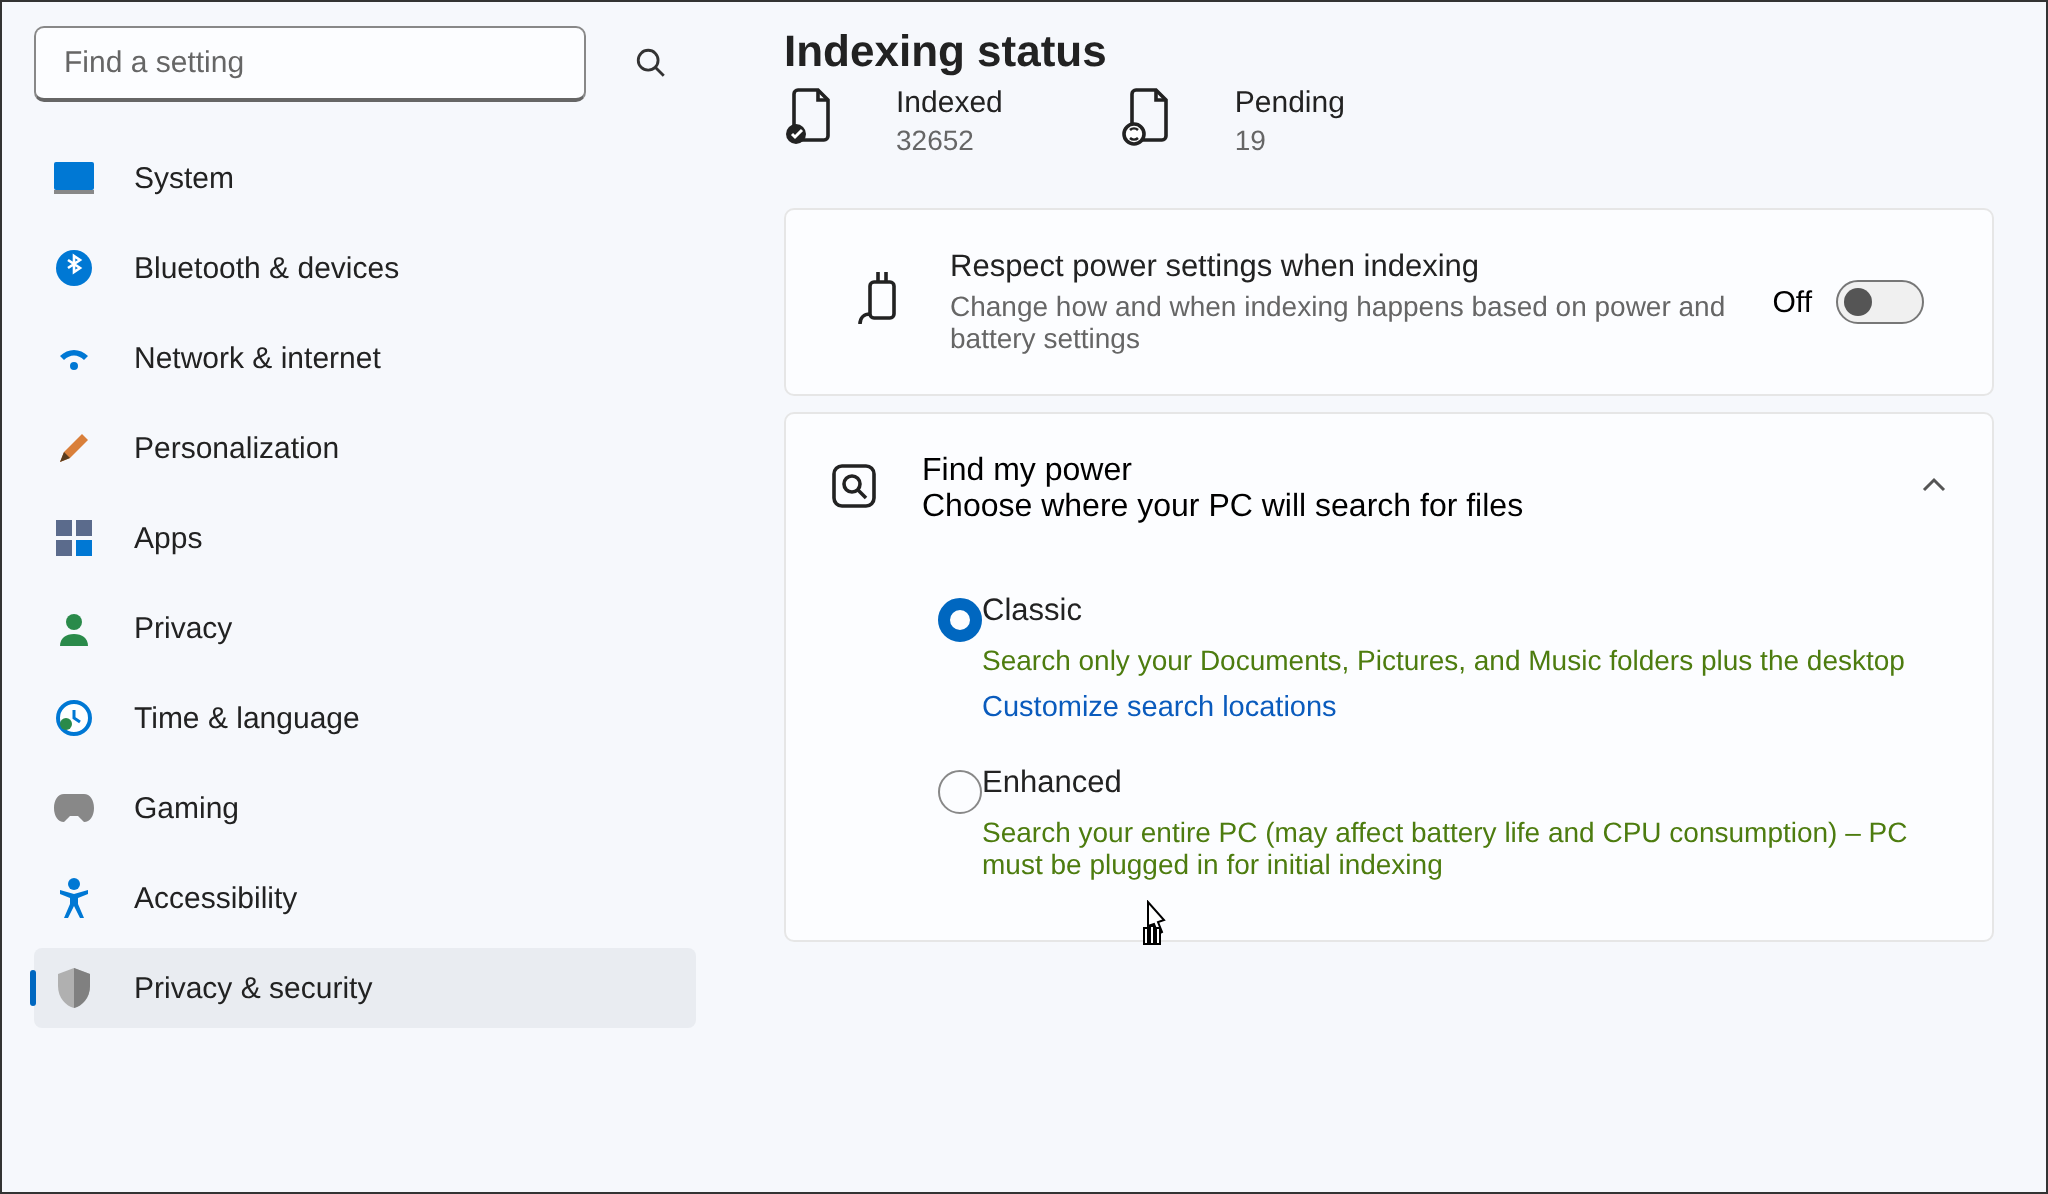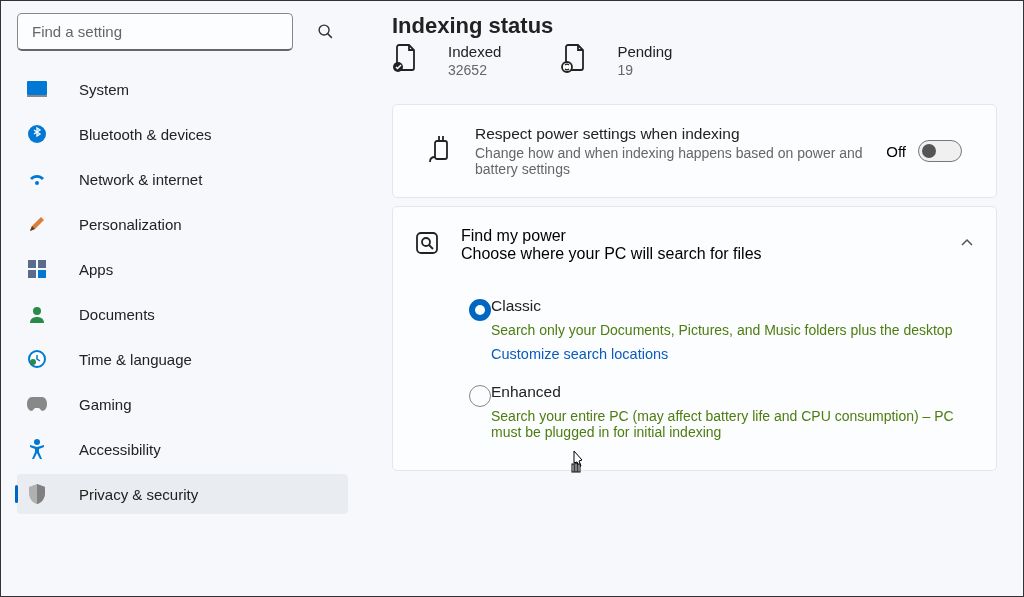--- a/index.html
+++ b/index.html
@@ -4,21 +4,21 @@
   <style>
     * { margin:0; padding:0; box-sizing:border-box; font-family:"Segoe UI",Arial,sans-serif; }
     body { background:#f6f8fc; width:1024px; height:597px; overflow:hidden; border:1px solid #333; }
     .app { display:flex; height:595px; }
     .left { width:355px; padding:12px 0 0 8px; }
     .search { position:relative; margin:0 8px 18px 8px; }
     .search input { width:276px; height:38px; padding:0 40px 0 14px; border:1px solid #888; border-bottom:2px solid #666; border-radius:5px; background:#fcfdff; font-size:15px; color:#222; }
     .search input::placeholder { color:#666; }
     .search .icon { position:absolute; right:14px; top:10px; }
     .nav { list-style:none; padding:0 8px; }
-    .nav li { display:flex; align-items:center; height:40px; padding:0 10px; border-radius:4px; font-size:15px; color:#222; margin:5px 0; cursor:pointer;gap:12px; }
+    .nav li { display:flex; align-items:center; height:40px; padding:0 10px; border-radius:4px; font-size:15px; color:#222; margin:5px 0; cursor:pointer; }
     .nav li.active { background:#e9ecf1; position:relative; }
     .nav li.active::before { content:""; position:absolute; left:-2px; top:11px; width:3px; height:18px; background:#0067c0; border-radius:2px; }
     .nav .ico { width:20px; height:20px; margin-right:20px; display:flex; align-items:center; justify-content:center; }
     .right { flex:1; padding:12px 26px 0 36px; }
     .pageTitle { font-size:22px; font-weight:600; color:#222; margin-bottom:4px; }
     .pageSub { font-size:15px; color:#555; margin-bottom:20px; }
     .stats { display:flex; gap:60px; margin-bottom:26px; }
     .stat { display:flex; align-items:flex-start; gap:30px; }
     .stat .lbl { font-size:15px; color:#222; }
     .stat .val { font-size:14px; color:#666; margin-top:2px; }
@@ -103,21 +103,21 @@
           </span>
           <span>Apps</span>
         </li>
       <li>
           <span class="ico">
             <svg width="18" height="18" viewBox="0 0 18 18" fill="#2a8a4a">
               <circle cx="9" cy="6" r="4"></circle>
               <path d="M2 18c0-4 3-6 7-6s7 2 7 6z"></path>
             </svg>
           </span>
-          <span>Documents</span>
+          <span>Privacy</span>
         </li>
       <li>
           <span class="ico">
             <svg width="18" height="18" viewBox="0 0 18 18">
               <circle cx="9" cy="9" r="8" fill="#fff" stroke="#0078d4" stroke-width="2"></circle>
               <circle cx="5" cy="12" r="3" fill="#2a8a4a"></circle>
               <path d="M9 5v4l3 2" stroke="#0078d4" stroke-width="1.5" fill="none"></path>
             </svg>
           </span>
           <span>Time &amp; language</span>

